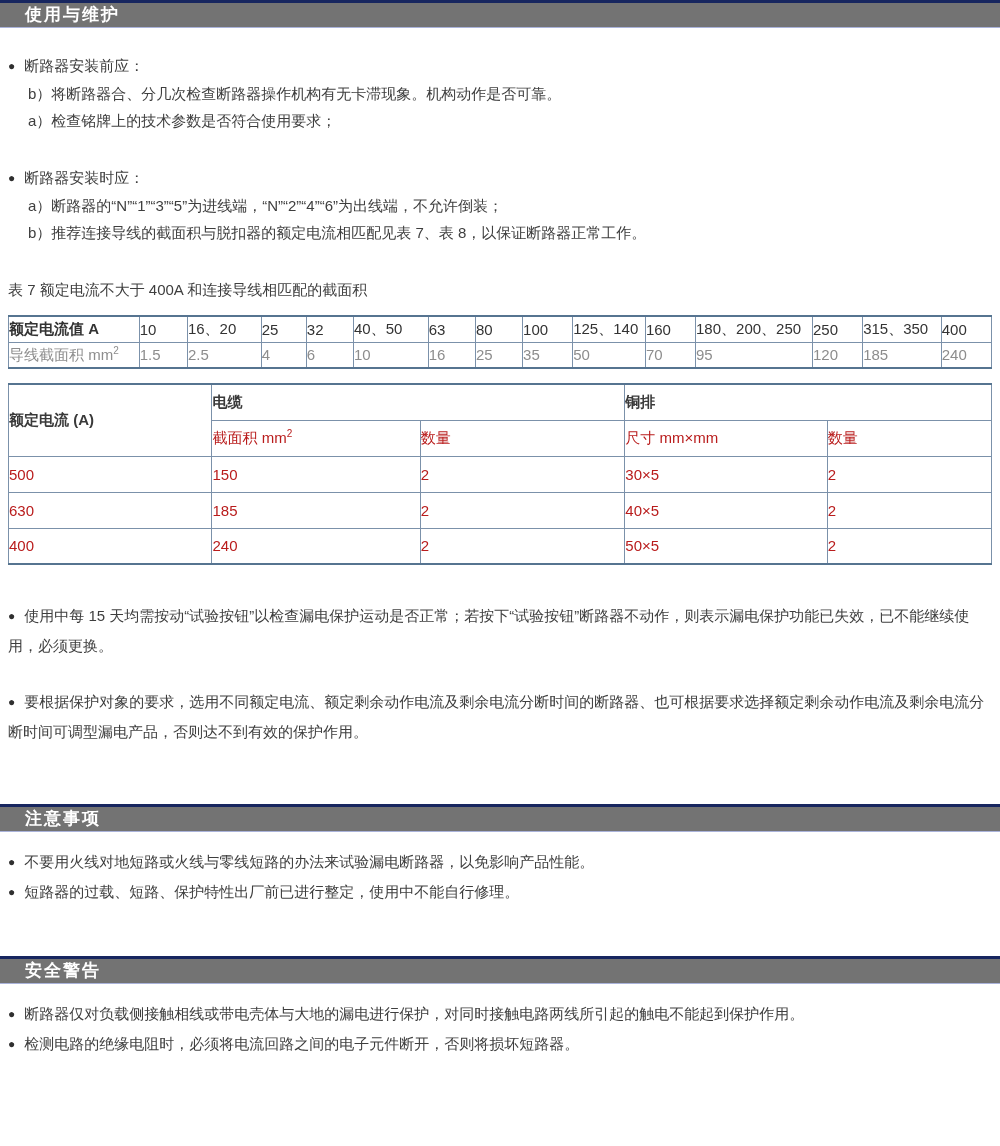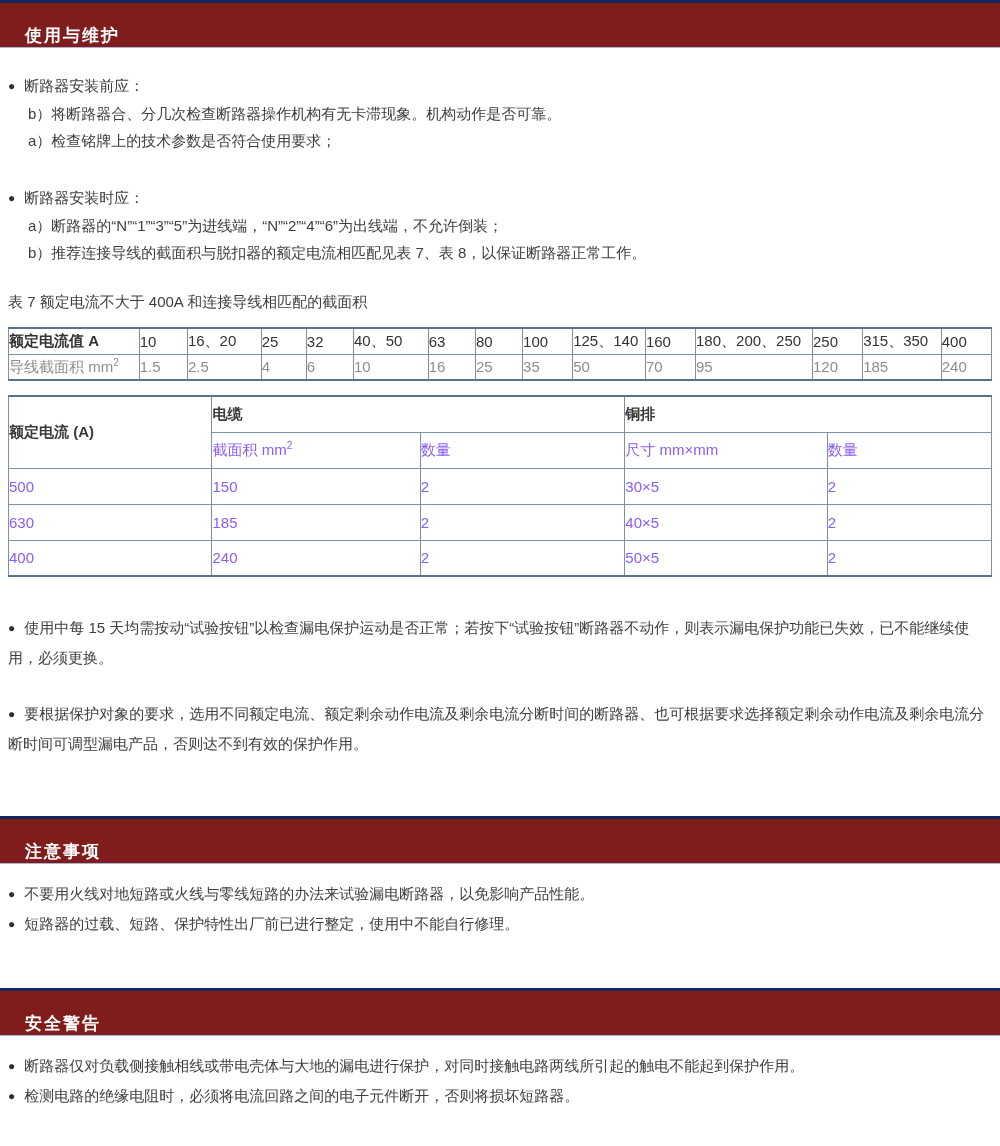--- a/index.html
+++ b/index.html
@@ -3,53 +3,53 @@
 <meta charset="utf-8">
 <style>
   * { margin:0; padding:0; box-sizing:border-box; }
   html,body { background:#ffffff; }
   body {
     width:1000px; height:1146px; overflow:hidden;
     font-family:"Liberation Sans","DejaVu Sans",sans-serif;
     color:#3e3e3e; font-size:15px;
   }
   .section-bar {
-    height:48px; background:#7f1d1d;
+    height:28px; background:#737373;
     border-top:3px solid #17265f;
     border-bottom:1px solid #aab3da;
-    display:flex; align-items:flex-end; padding-left:25px;
+    display:flex; align-items:flex-start; padding-left:25px;
   }
   .bar-title { color:#ffffff; font-size:17px; font-weight:bold; letter-spacing:2px; }
 
   .content { padding-left:8px; padding-right:12px; }
 
   .bullet { display:inline-block; color:#2f2f2f; font-size:12px; margin-right:9px; vertical-align:1px; }
 
   .group { margin-top:24px; }
   .group.second { margin-top:30px; }
   .lead-row { line-height:27px; }
   .sub-item { padding-left:20px; line-height:27px; }
 
-  .tbl-title { margin-top:24px; line-height:23px; font-size:15px; color:#3e3e3e; }
+  .tbl-title { margin-top:32px; line-height:23px; font-size:15px; color:#3e3e3e; }
 
   table.tbl {
     width:984px; border-collapse:collapse; table-layout:fixed;
     margin-top:14px;
     border-top:2px solid #567490; border-bottom:2px solid #567490;
   }
   table.tbl td { border:1px solid #7b91aa; vertical-align:middle; overflow:hidden; white-space:nowrap; }
 
   .tbl7 td { height:26px; font-size:15px; color:#8d8d8d; }
   .tbl7 tr.t7-head td { color:#333333; }
   .tbl7 td.t7-label { font-weight:bold; color:#333333; }
   .tbl7 td.t7-label2 { color:#8d8d8d; }
   sup { font-size:10px; }
 
   .tbl8 { margin-top:13px; }
-  .tbl8 td { height:36px; font-size:15px; color:#8b5cf6; }
+  .tbl8 td { height:36px; font-size:15px; color:#b91c1c; }
   .tbl8 td.t8-rated { color:#3a3a3a; font-weight:bold; }
   .tbl8 td.t8-group { color:#3a3a3a; font-weight:bold; }
 
   .para { margin-top:26px; line-height:30px; }
   .para.first { margin-top:36px; }
 
   .bar-notes { margin-top:57px; }
   .bar-warning { margin-top:50px; }
 
   .bullet-list { margin-top:16px; }

